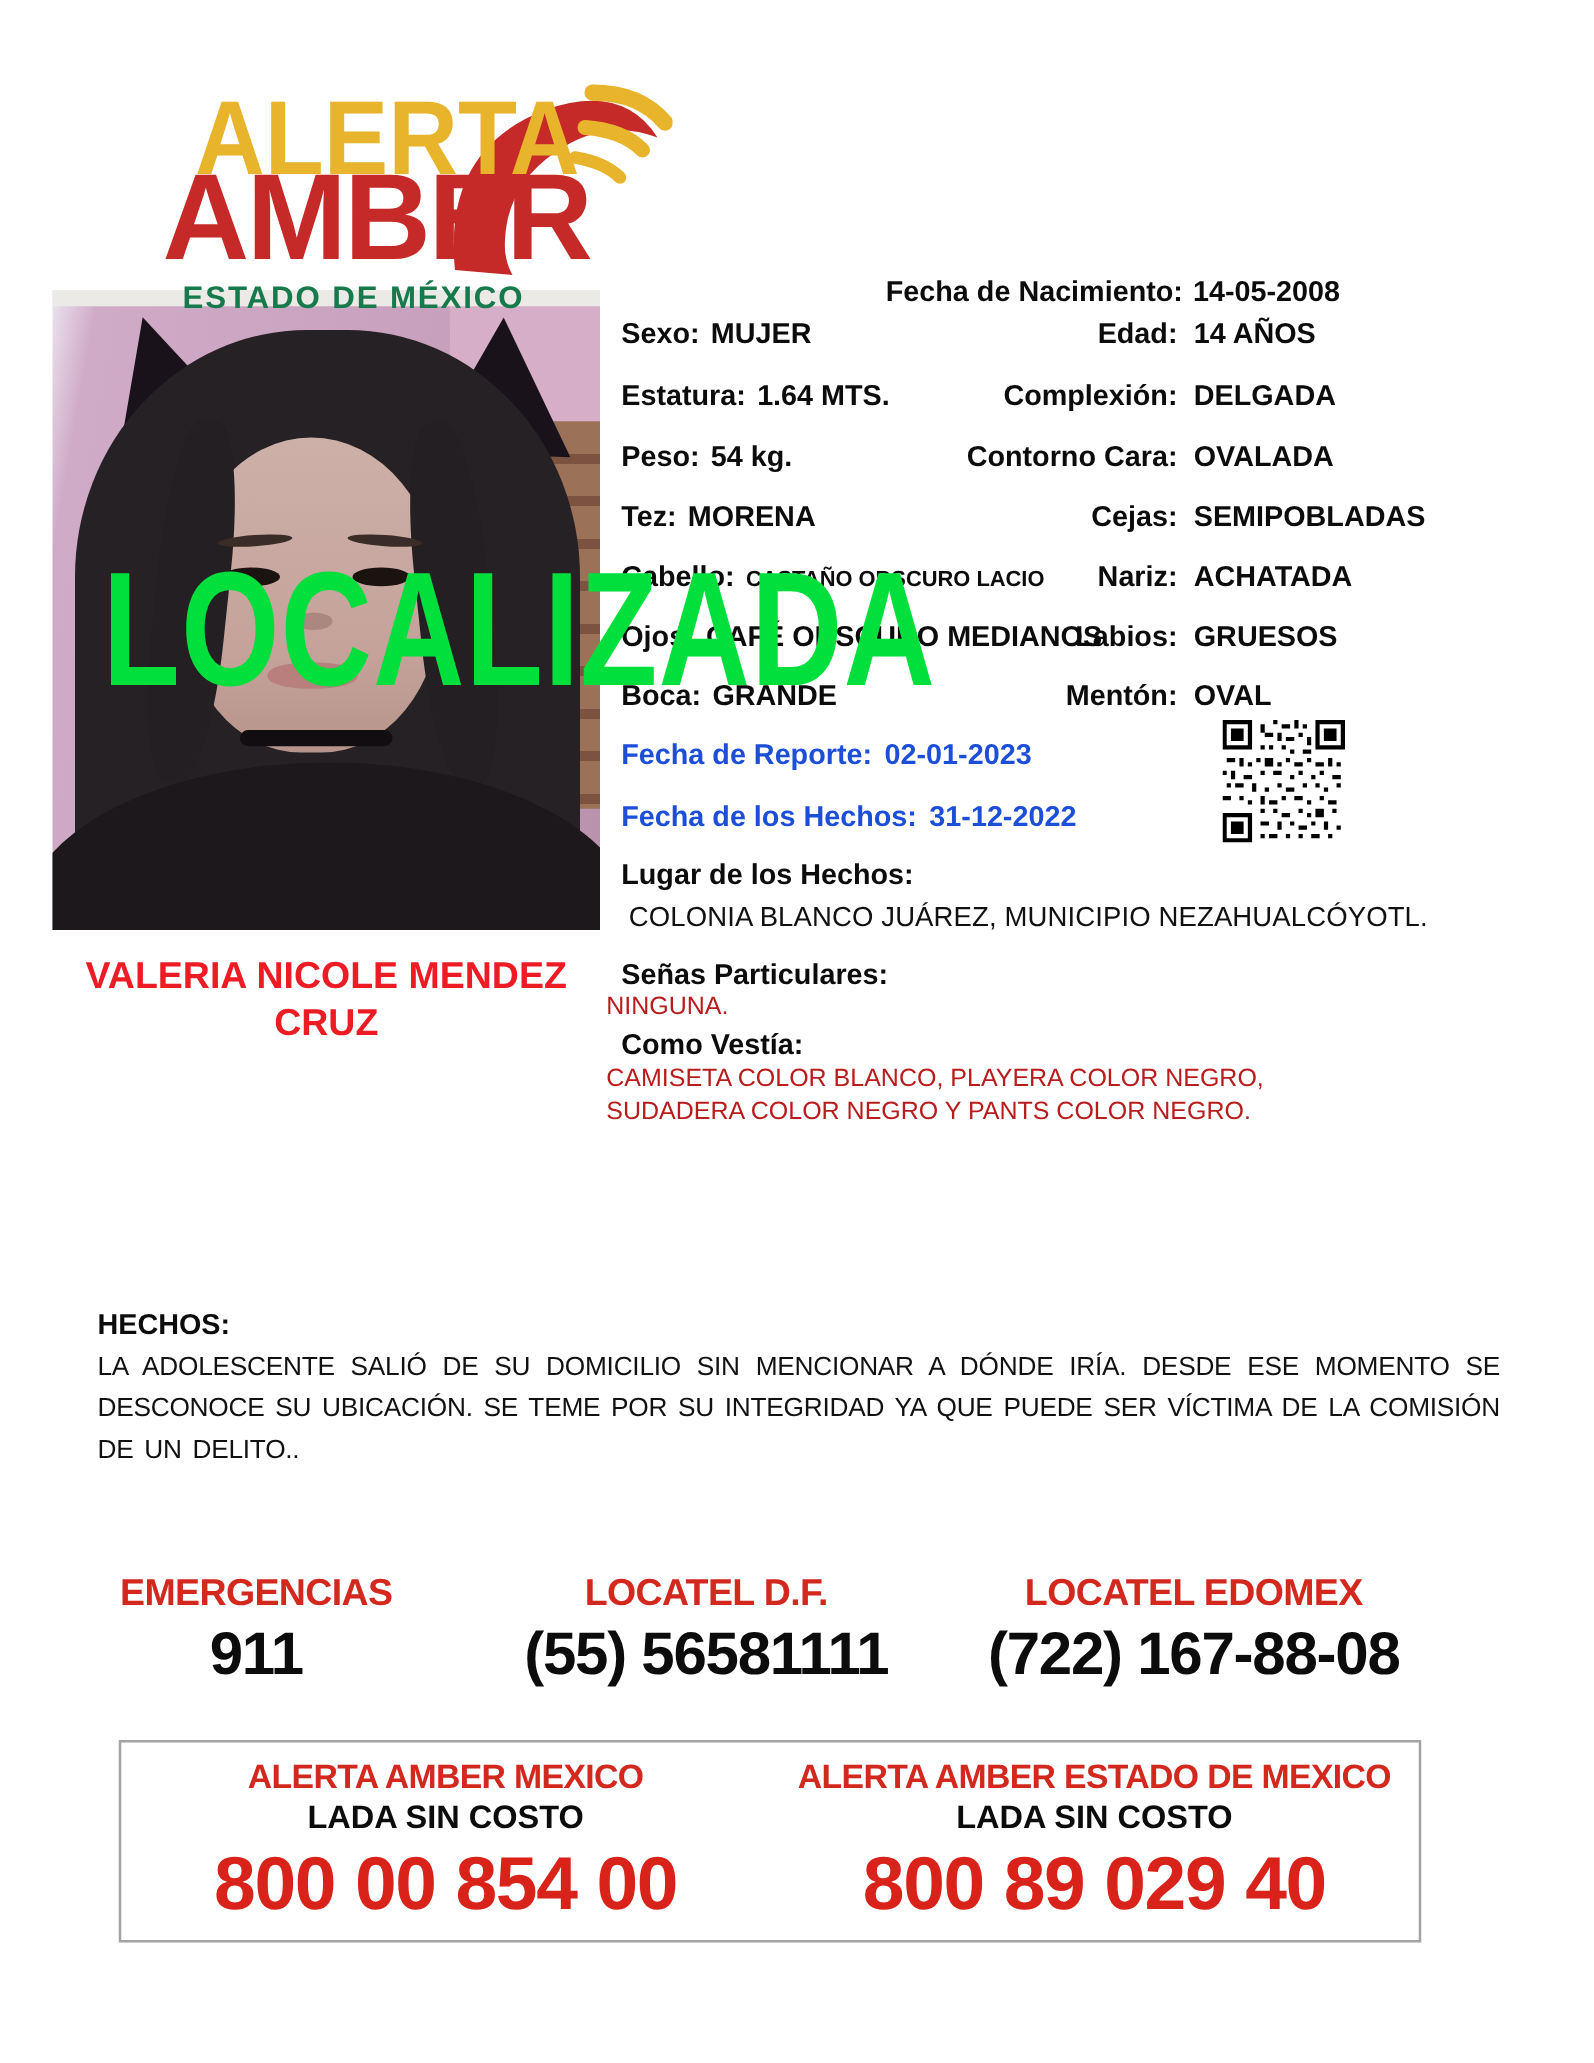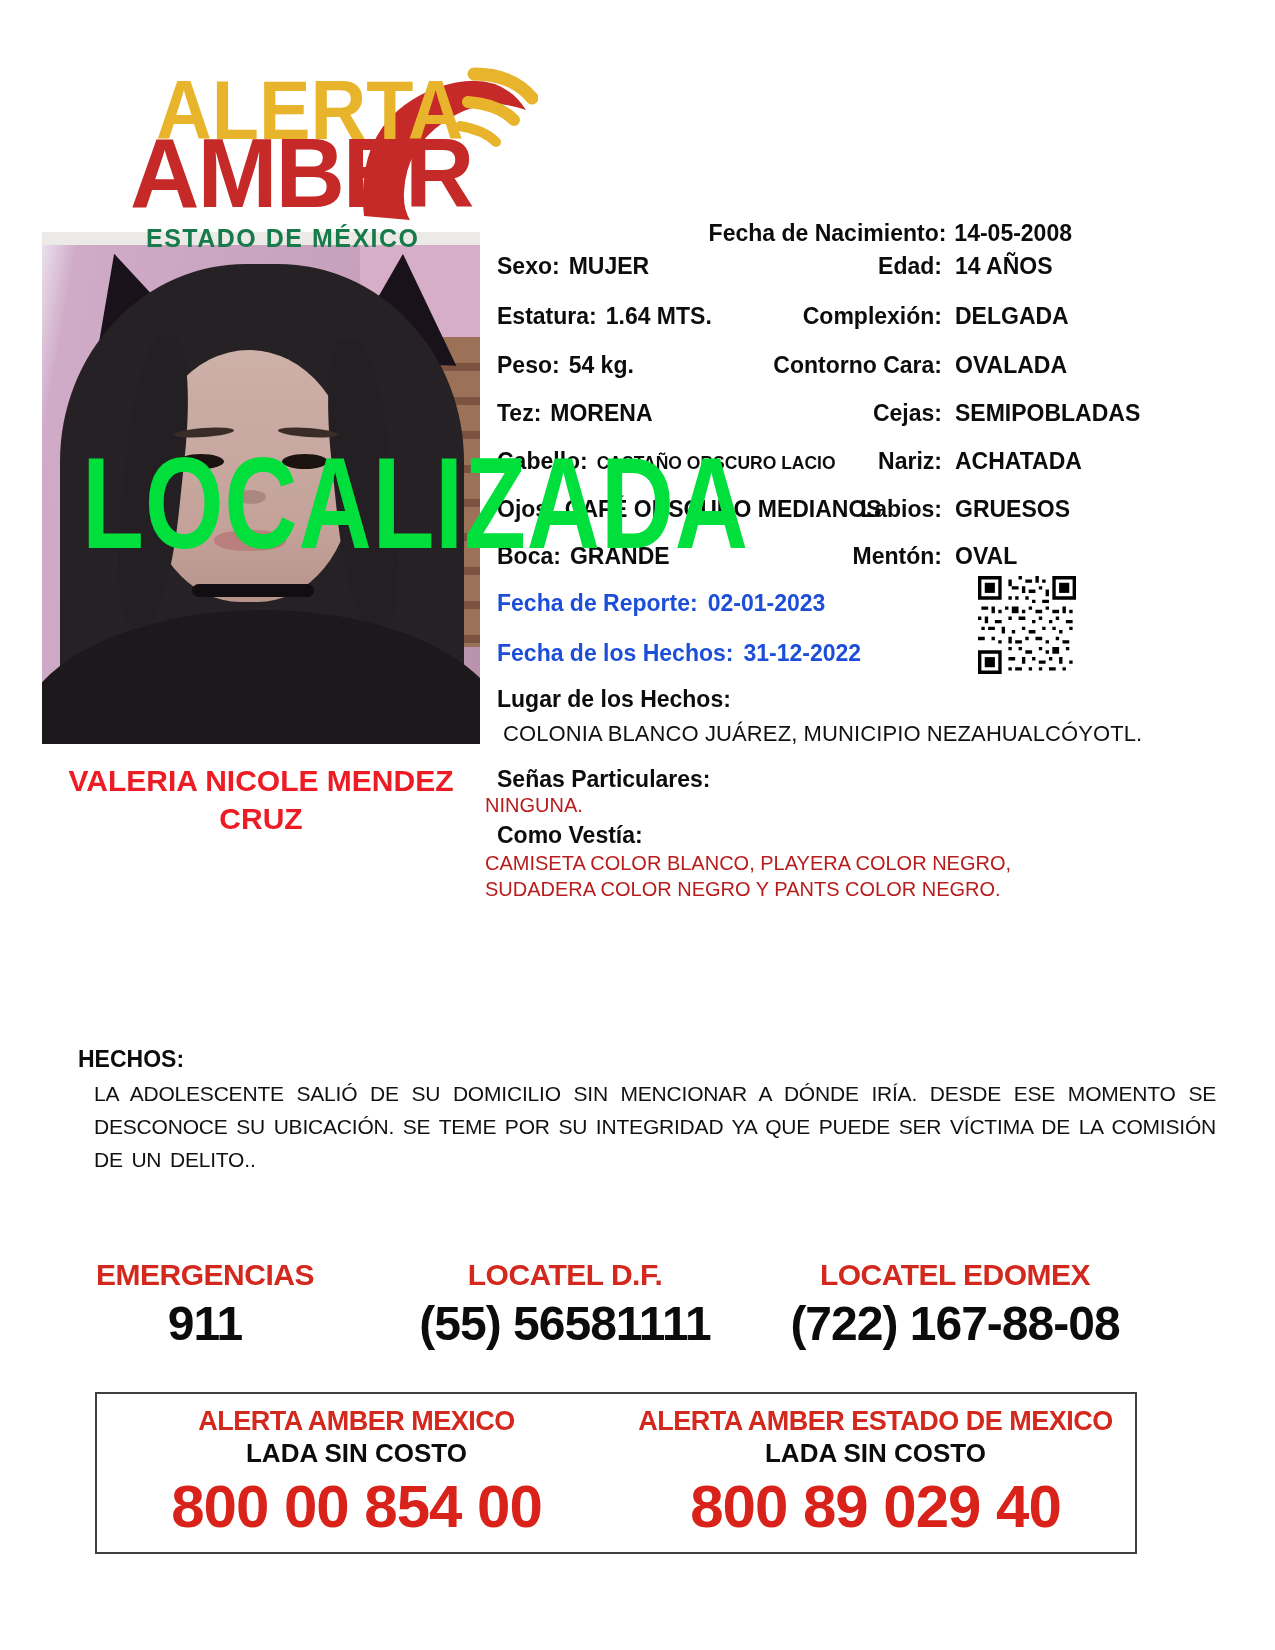--- a/index.html
+++ b/index.html
@@ -74,32 +74,32 @@
   .place-val{position:absolute;left:503px;top:721px;width:660px;font-size:22px;color:#111;letter-spacing:0.1px;}
   .plain{position:absolute;left:485px;font-size:20px;color:#b91c1c;}
   .clothes{width:632px;line-height:1.32;}
 
   
   .qr{position:absolute;left:978px;top:576px;}
 
   
   .hechos-label{position:absolute;left:78px;top:1046px;font-weight:bold;font-size:23px;color:#0c0c0c;}
   .hechos-text{position:absolute;left:78px;top:1078px;width:1122px;font-size:21px;color:#111;
-               text-align:justify;line-height:1.57;letter-spacing:-0.2px;word-spacing:3px;margin-left:16px;}
+               text-align:justify;line-height:1.57;letter-spacing:-0.2px;word-spacing:3px;}
 
   
   .contact{position:absolute;top:1258px;text-align:center;}
   .contact .clabel{font-weight:bold;font-size:30px;color:#D3281E;letter-spacing:-0.5px;}
   .contact .cnum{font-weight:bold;font-size:48px;color:#0c0c0c;margin-top:4px;letter-spacing:-1px;}
   .contact.c1{left:55px;width:300px;}
   .contact.c2{left:375px;width:380px;}
   .contact.c3{left:765px;width:380px;}
 
   
-  .hotbox{position:absolute;left:95px;top:1392px;width:1038px;height:158px;border:2px solid #404040;
+  .hotbox{position:absolute;left:95px;top:1392px;width:1038px;height:158px;border:2px solid #a3a3a3;
           display:flex;background:#fff;}
   .hcol{flex:1;text-align:center;padding-top:13px;}
   .htitle{font-weight:bold;font-size:27px;color:#D3281E;letter-spacing:-0.5px;line-height:1.1;}
   .hsub{font-weight:bold;font-size:26px;color:#0c0c0c;line-height:1.1;margin-top:2px;}
   .hnum{font-weight:bold;font-size:60px;color:#D8221A;letter-spacing:-1px;line-height:1;margin-top:10px;}
 </style>
 </head>
 <body>
 
 <div class="page">

